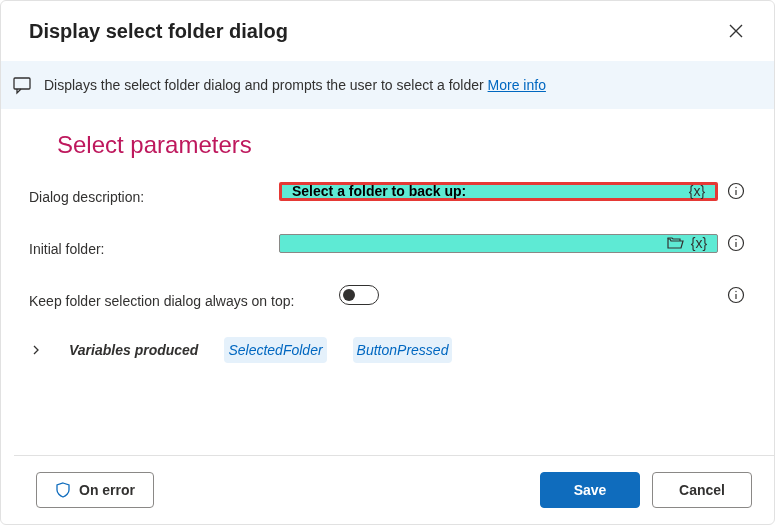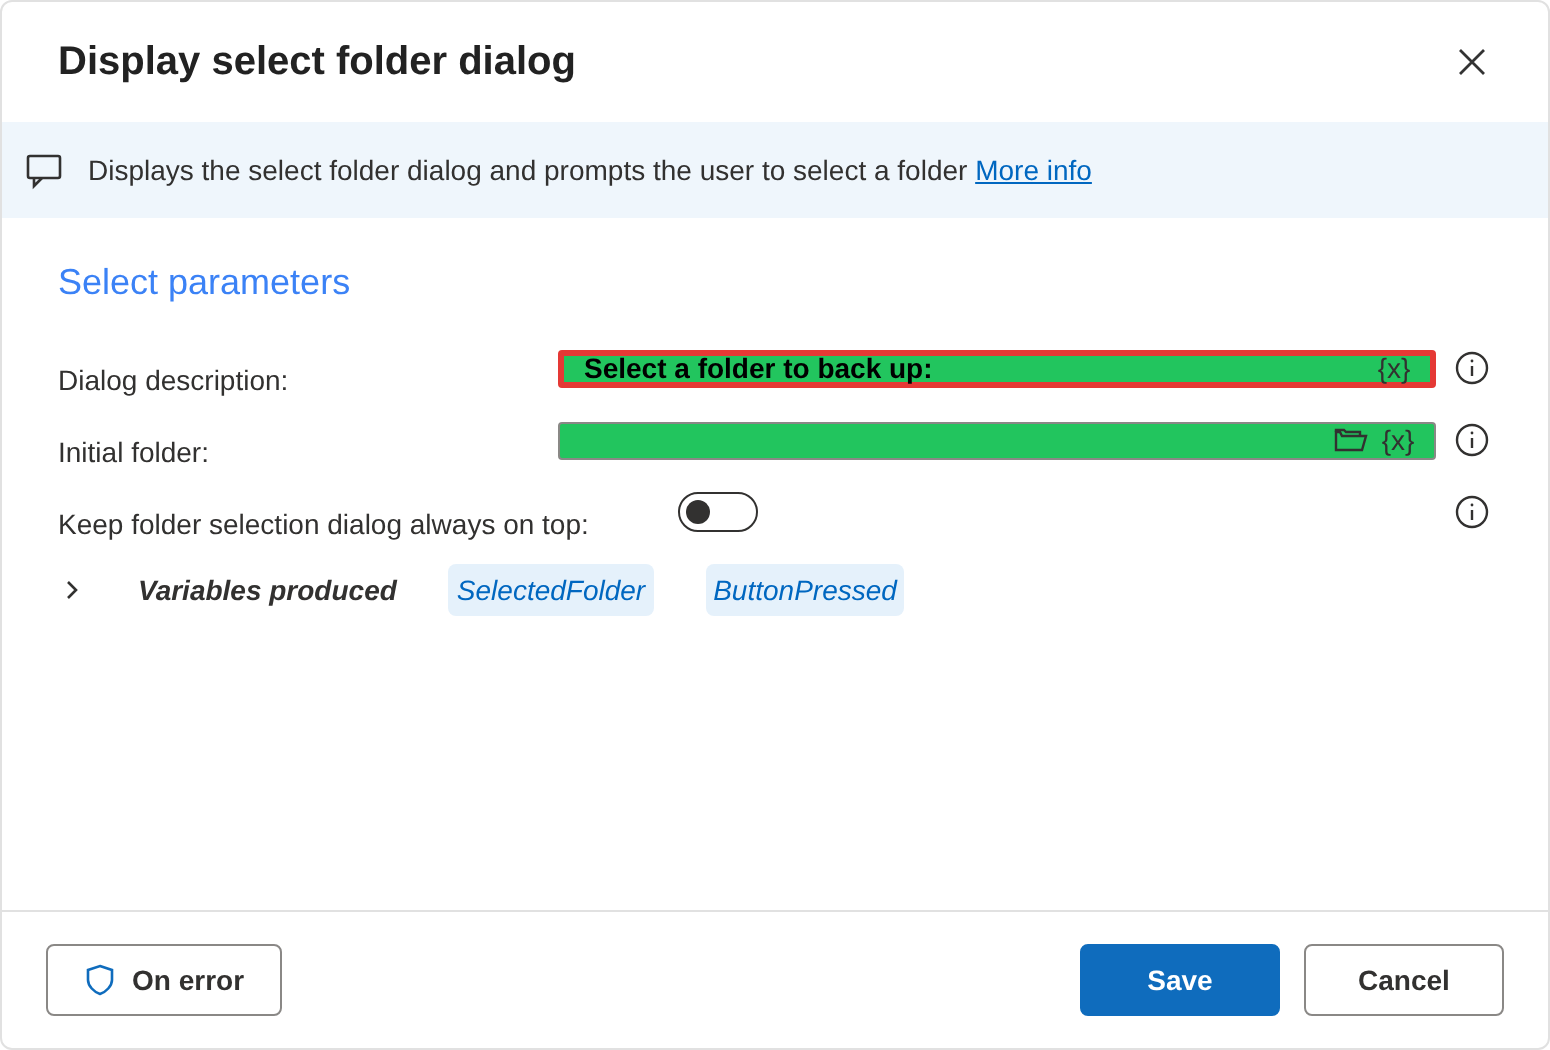--- a/index.html
+++ b/index.html
@@ -51,28 +51,29 @@
     color: #0067c0;
     text-decoration: underline;
     cursor:pointer;
   }
   .content {
     padding: 22px 28px 8px 28px;
     flex: 1;
     overflow:auto;
   }
   .section-title {
-    font-size: 18px;
-    color: #3b82f6;
+    font-size: 24px;
+    color: #be185d;
     margin-bottom: 22px;
+    margin-left: 28px;
   }
   .form-row {
     display:flex;
     align-items:flex-start;
-    margin-bottom: 12px;
+    margin-bottom: 28px;
   }
   .form-label {
     width: 250px;
     padding-top: 8px;
     color:#323130;
     padding-right: 10px;
   }
   .form-field {
     flex:1;
     display:flex;
@@ -80,21 +81,21 @@
     gap:8px;
   }
   .text-input {
     flex:1;
     height: 19px;
     border: 1px solid #8a8886;
     border-radius: 2px;
     display:flex;
     align-items:center;
     padding: 0 8px;
-    background:#22c55e;
+    background:#5eead4;
     position:relative;
   }
   .text-input.highlighted {
     border: 3px solid #e53935;
   }
   .text-input input {
     border:none;
     outline:none;
     flex:1;
     font-size:14px;
@@ -153,20 +154,21 @@
     border-radius: 4px;
     font-size:14px;
     cursor:pointer;
   }
   .footer {
     border-top:1px solid #e1e1e1;
     padding: 16px 22px;
     display:flex;
     align-items:center;
     justify-content: space-between;
+    margin-left: 13px;
   }
   .btn {
     height: 36px;
     min-width: 100px;
     padding: 0 18px;
     border-radius: 4px;
     border:1px solid #8a8886;
     background:#fff;
     font-size:14px;
     font-weight:600;

